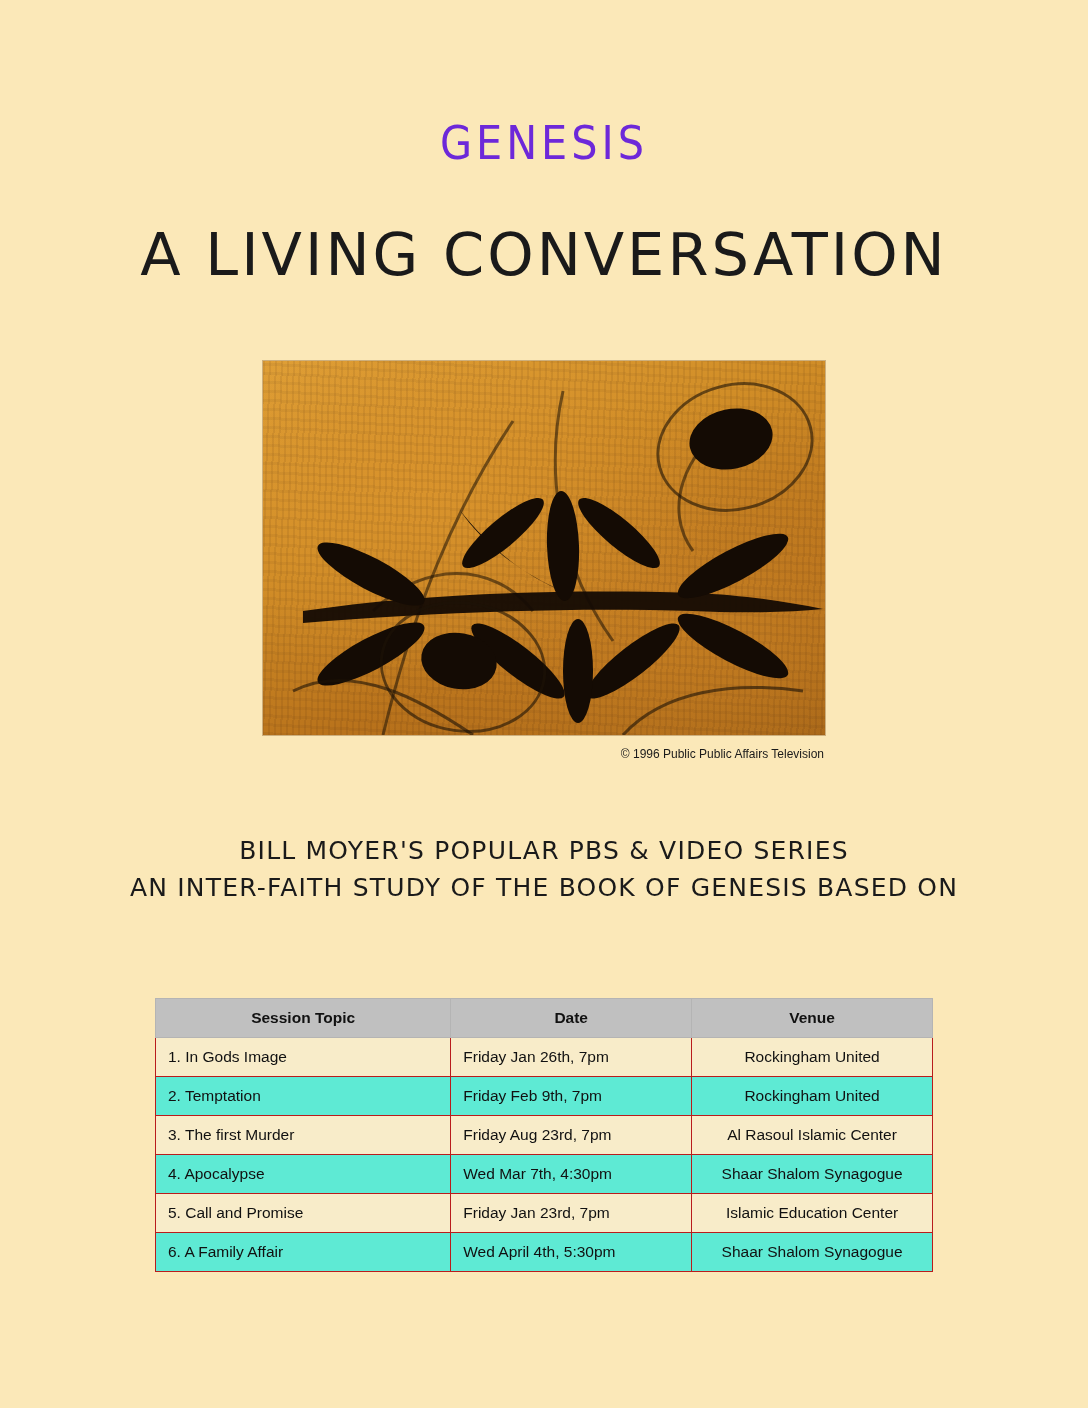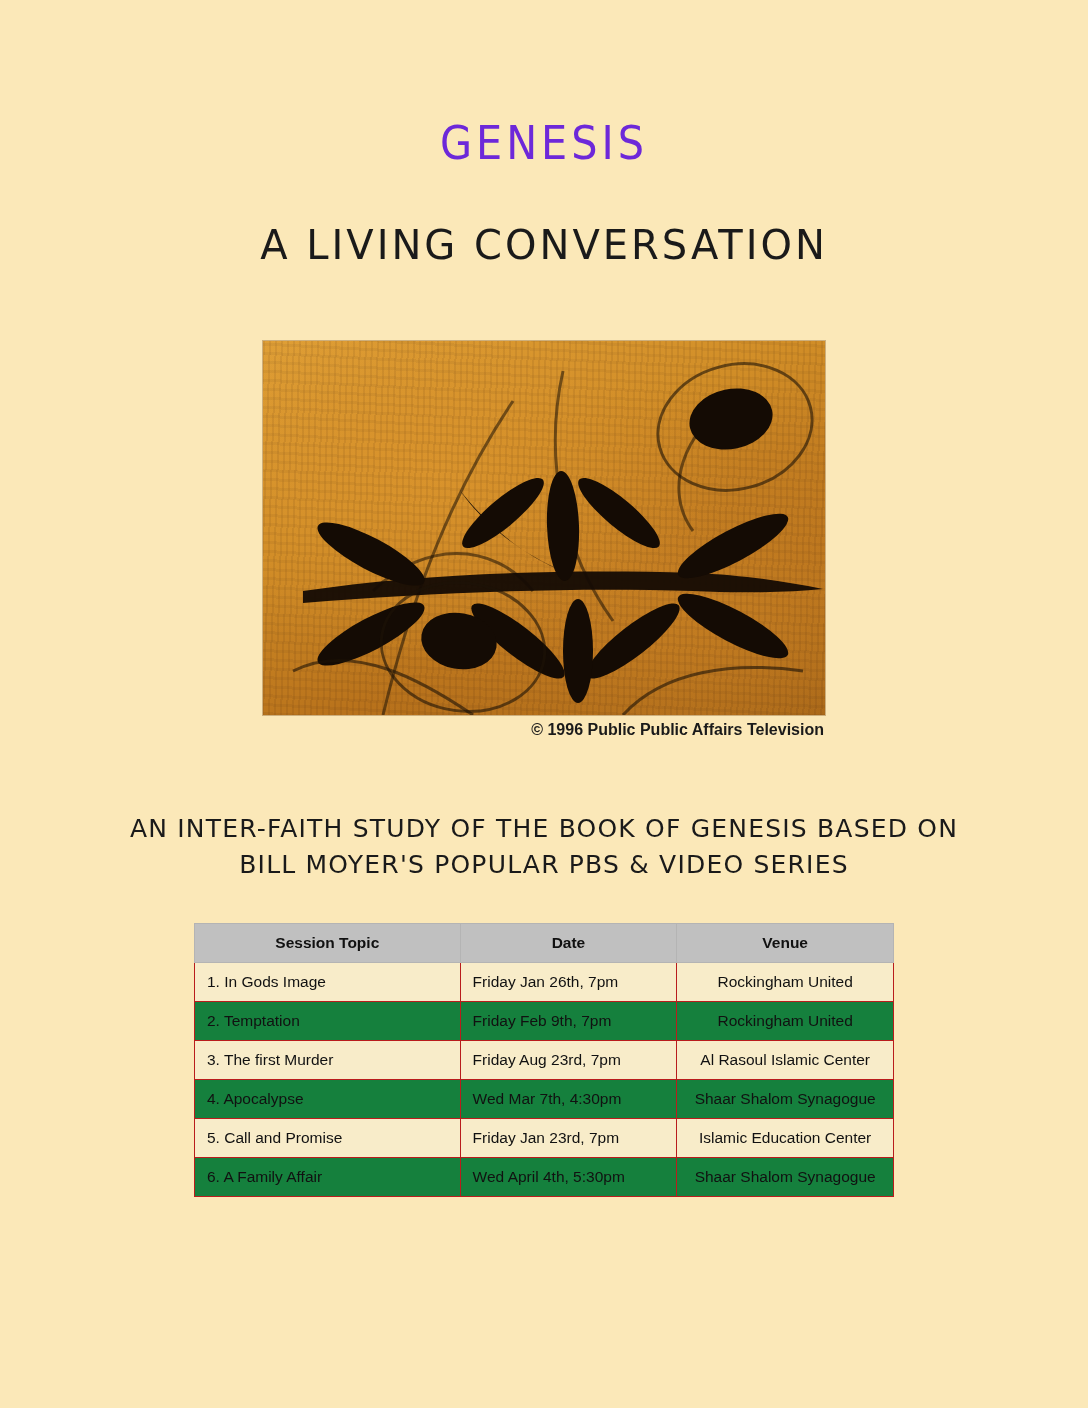--- a/index.html
+++ b/index.html
@@ -31,21 +31,21 @@
     font-family: "DejaVu Sans", sans-serif;
     font-size: 46px;
     letter-spacing: 4px;
     color: #6d28d9;
     font-weight: 400;
     line-height: 1.1;
     font-stretch: condensed;
   }
   .title-sub {
     font-family: "DejaVu Sans", sans-serif;
-    font-size: 40px;
+    font-size: 59px;
     letter-spacing: 3px;
     color: #1a1a1a;
     font-weight: 400;
     margin-top: 54px;
     line-height: 1.1;
   }
 
   
   .art-wrap {
     margin-top: 74px;
@@ -71,46 +71,46 @@
       repeating-linear-gradient(3deg, rgba(60,30,5,0.07) 0px, rgba(60,30,5,0.07) 3px, rgba(255,210,140,0.05) 3px, rgba(255,210,140,0.05) 9px);
     mix-blend-mode: multiply;
     opacity: 0.85;
   }
   .artwork svg { position: absolute; inset: 0; }
 
   
   .credit {
     text-align: right;
     width: 562px;
-    margin: 6px auto 0 auto;
+    margin: 12px auto 0 auto;
     font-family: "Liberation Sans", sans-serif;
-    font-size: 16px;
+    font-size: 12px;
     color: #1a1a1a;
-    font-weight: bold;
+    font-weight: normal;
     padding-right: 2px;
   }
   .credit-line {
     display: inline-block;
   }
 
   
   .tagline {
     text-align: center;
     margin-top: 72px;
     font-family: "DejaVu Sans", sans-serif;
     font-size: 25px;
     letter-spacing: 1.2px;
     color: #1a1a1a;
     line-height: 1.45;
   }
 
   
   .table-wrap {
-    margin: 40px auto 0 auto;
-    width: 700px;
+    margin: 92px auto 0 auto;
+    width: 778px;
   }
   table.schedule {
     border-collapse: collapse;
     width: 100%;
     font-size: 15.5px;
     color: #111;
   }
   table.schedule th {
     background: #c0c0c0;
     border: 1px solid #b4b4b4;
@@ -119,21 +119,21 @@
     padding: 10px 6px;
     font-size: 15.5px;
   }
   table.schedule td {
     border: 1px solid #b91c1c;
     padding: 10px 12px;
     background: #ffffff;
     white-space: nowrap;
   }
   table.schedule tr.alt td {
-    background: #15803d;
+    background: #5eead4;
   }
   table.schedule tr.tint td {
     background: #f8ecc9;
   }
   td.col-topic { width: 38%; }
   td.col-date  { width: 31%; text-align: left; padding-left: 22px;}
   td.col-venue { width: 31%; text-align: center; }
 </style>
 </head>
 <body>
@@ -185,22 +185,22 @@
         </g>
       </svg>
     </div>
   </div>
 
   <div class="credit">
     <span class="credit-line">© 1996 Public Public Affairs Television</span>
   </div>
 
   <div class="tagline">
+    <div>BILL MOYER'S POPULAR PBS &amp; VIDEO SERIES</div>
     <div>AN INTER-FAITH STUDY OF THE BOOK OF GENESIS BASED ON</div>
-    <div>BILL MOYER'S POPULAR PBS &amp; VIDEO SERIES</div>
   </div>
 
   <div class="table-wrap">
     <table class="schedule">
       <thead>
         <tr>
           <th>Session Topic</th>
           <th>Date</th>
           <th>Venue</th>
         </tr>

